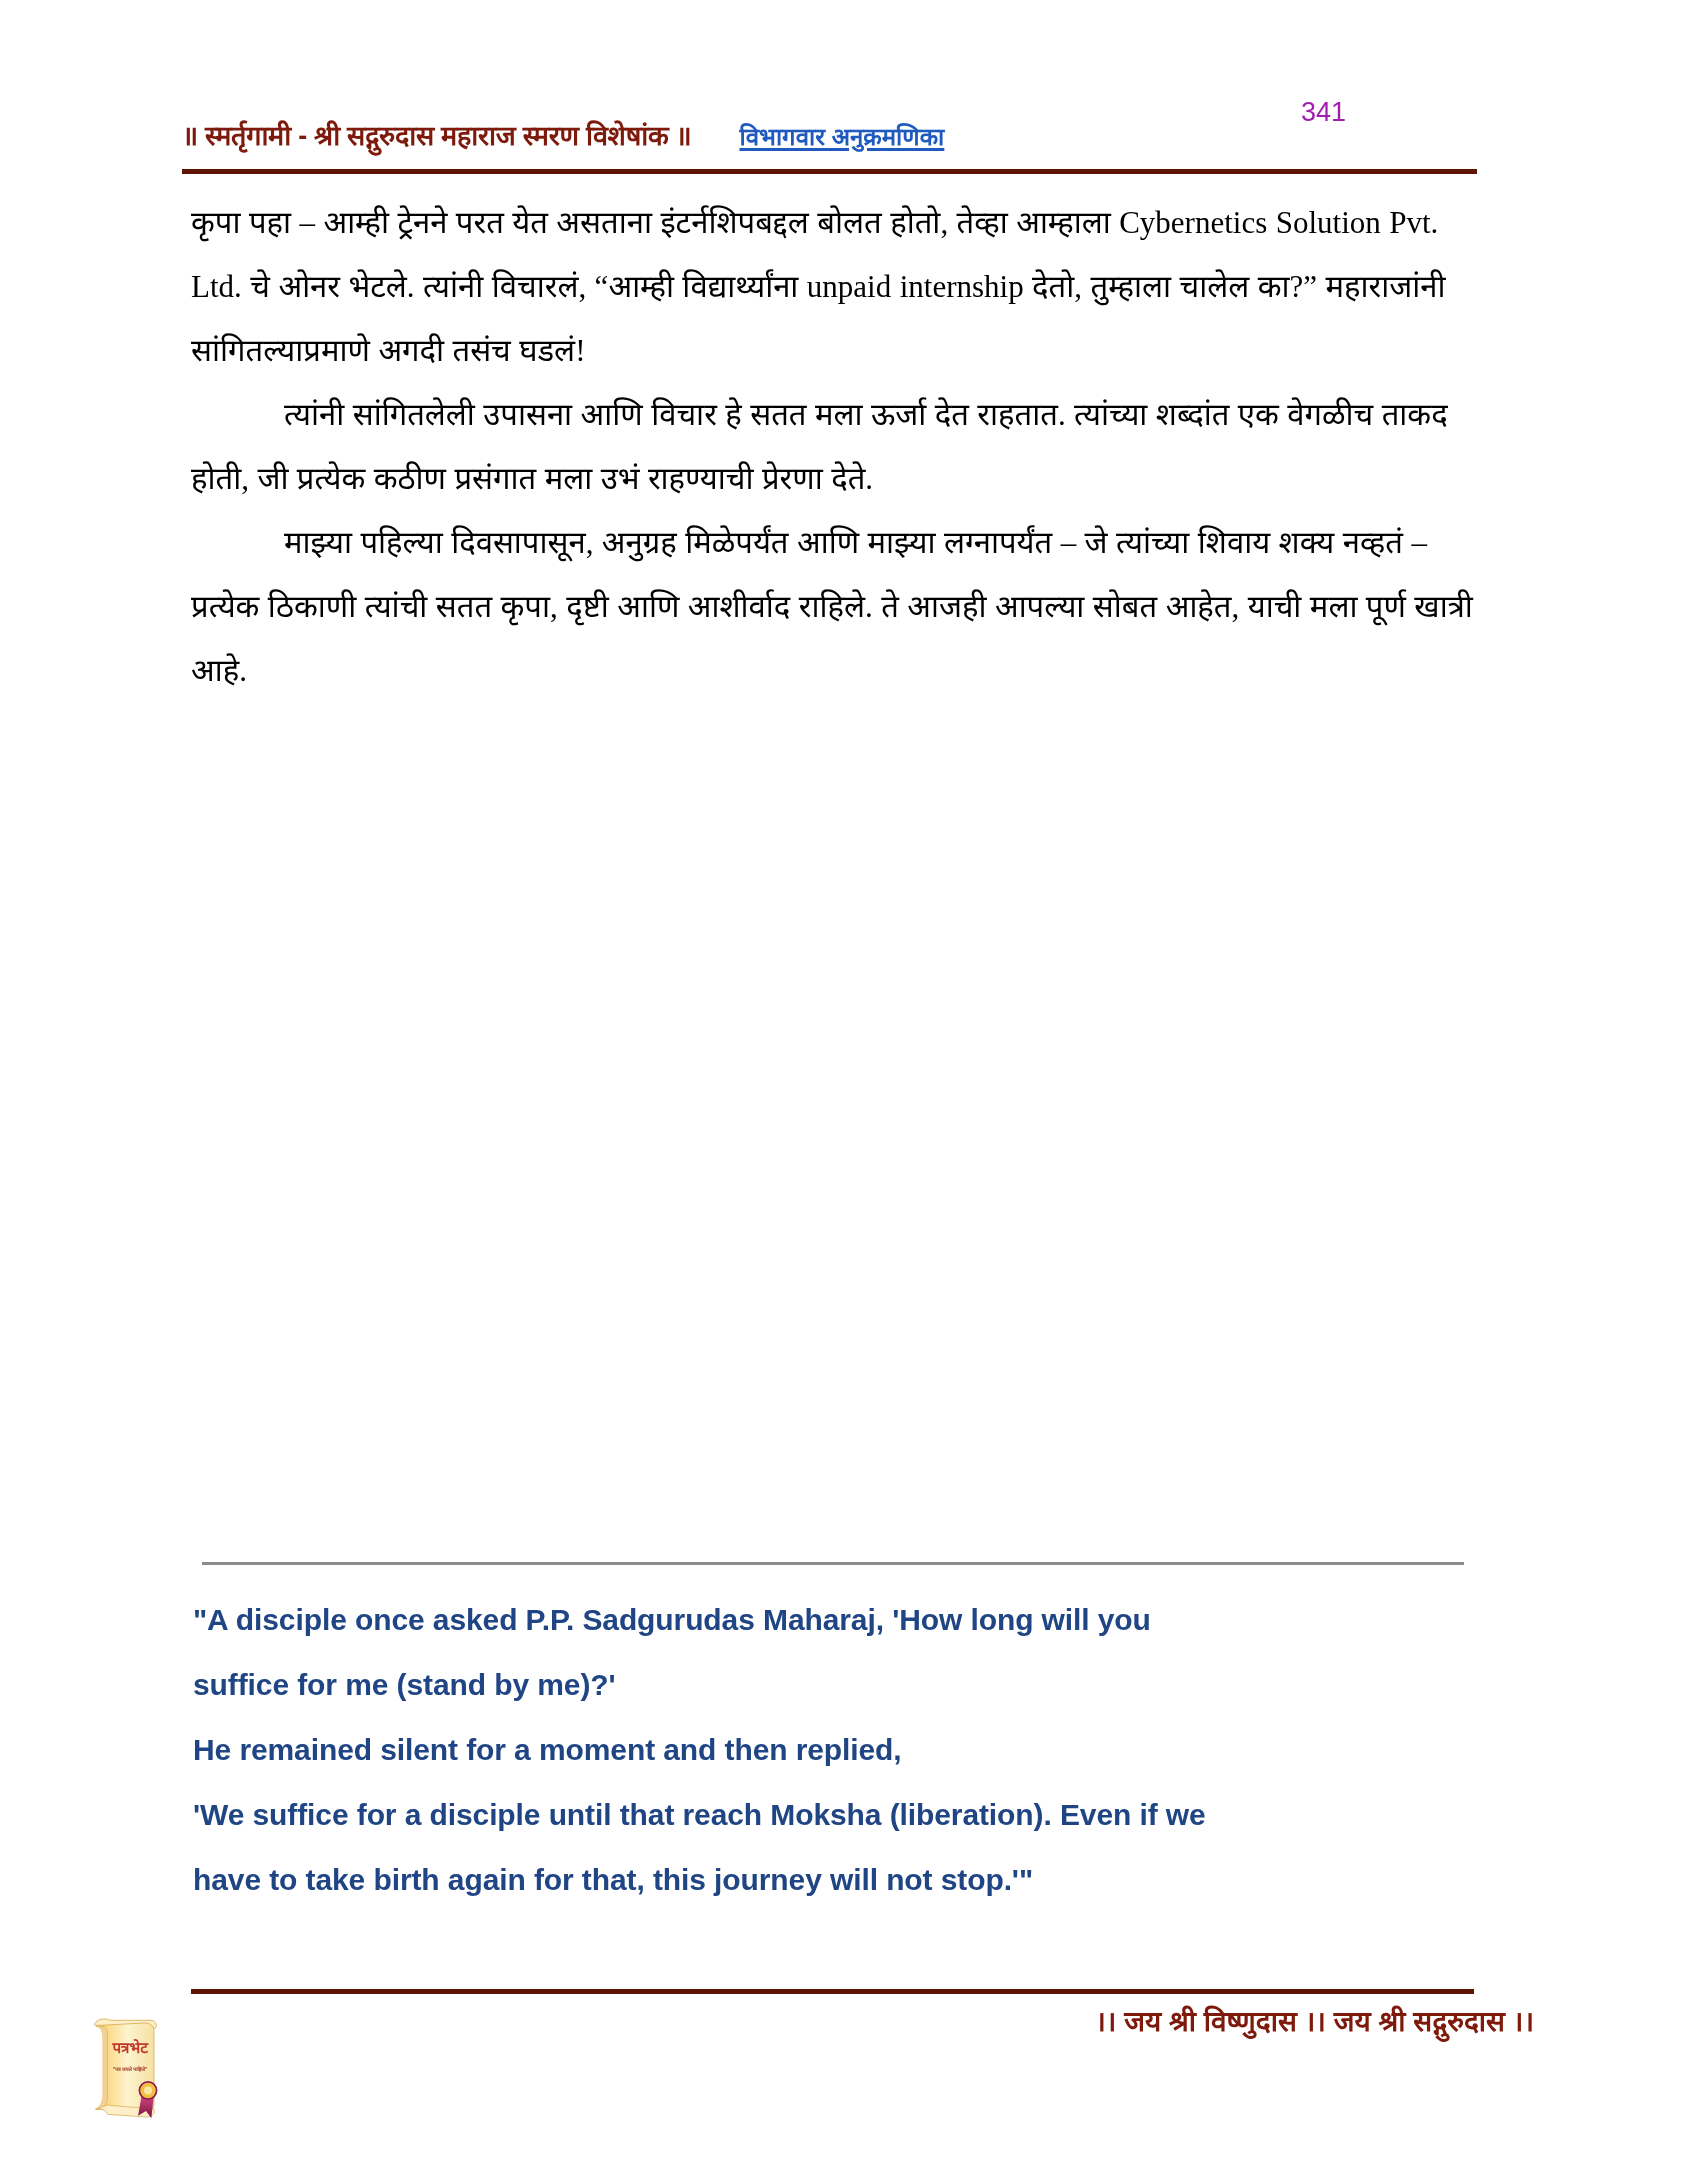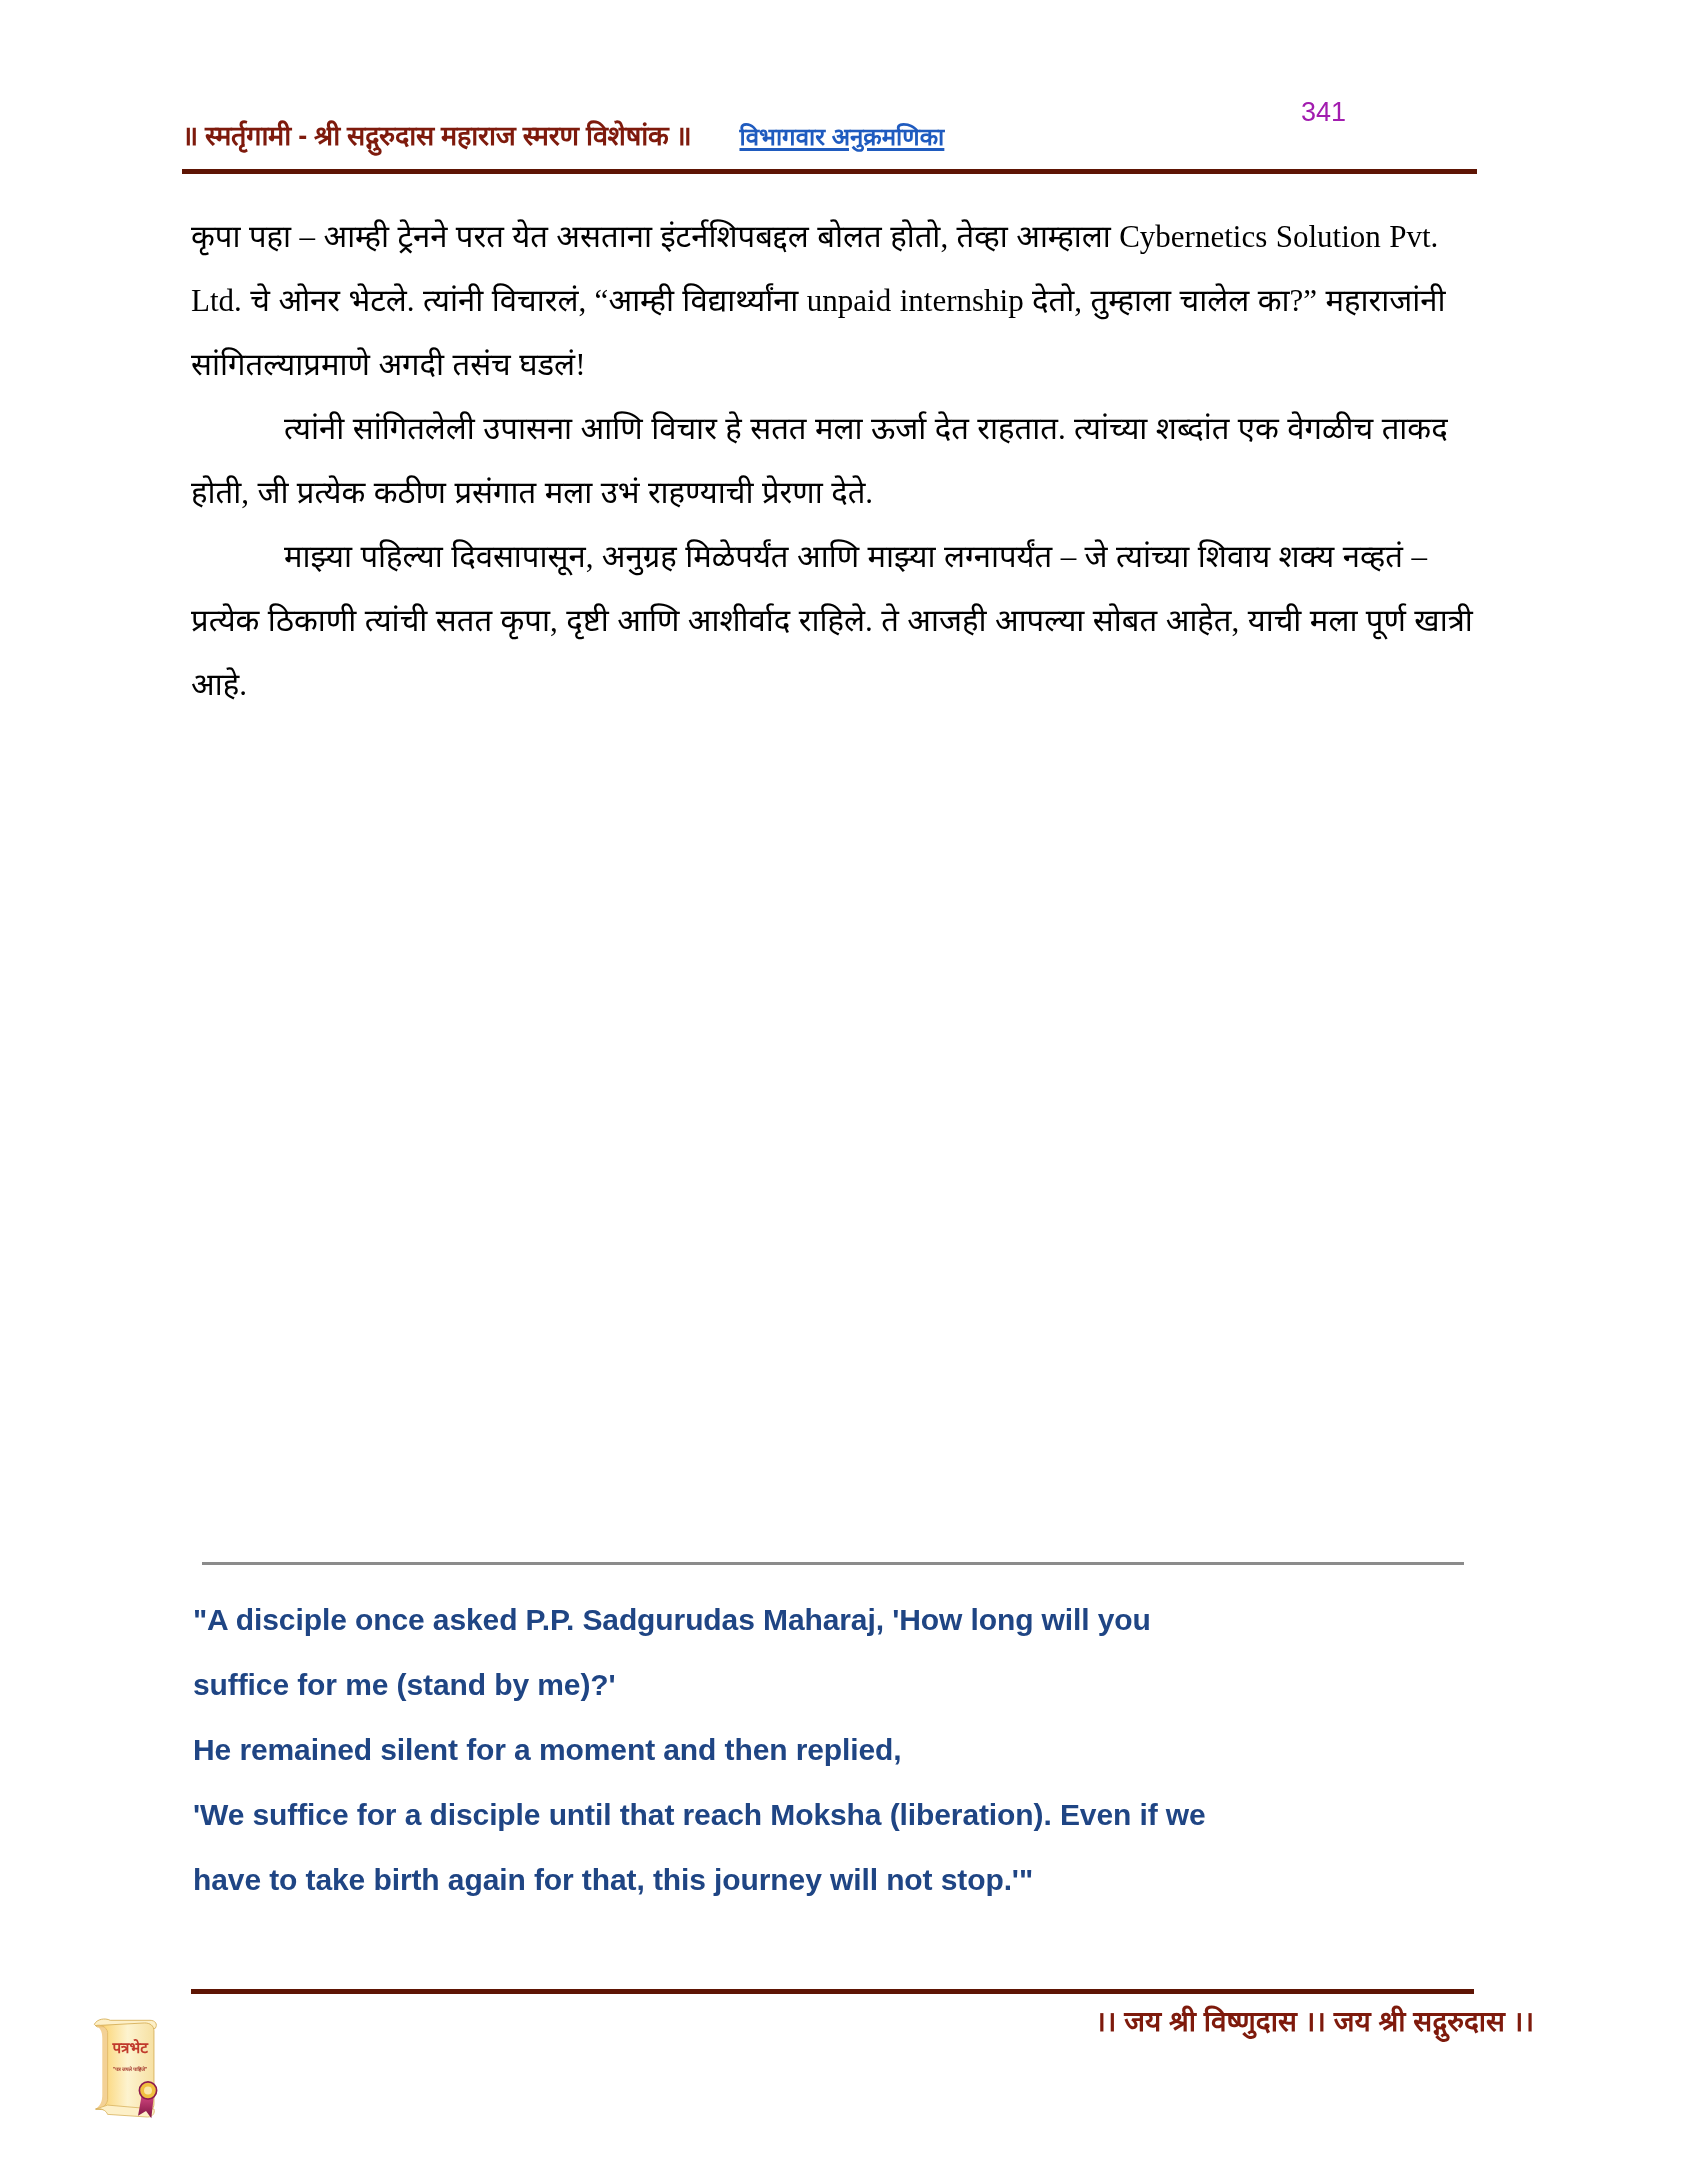--- a/index.html
+++ b/index.html
@@ -71,21 +71,21 @@
     top: 169px;
     width: 1295px;
     height: 4.6px;
     background: #5e1504;
   }
 
   
   .body-block {
     position: absolute;
     left: 191px;
-    top: 205px;
+    top: 191px;
     width: 1290px;
   }
   .para {
     font-family: "Liberation Serif", "DejaVu Serif", serif;
     font-size: 31px;
     line-height: 64px;
     color: #000000;
     margin: 0;
     text-align: left;
     word-spacing: 0.7px;

